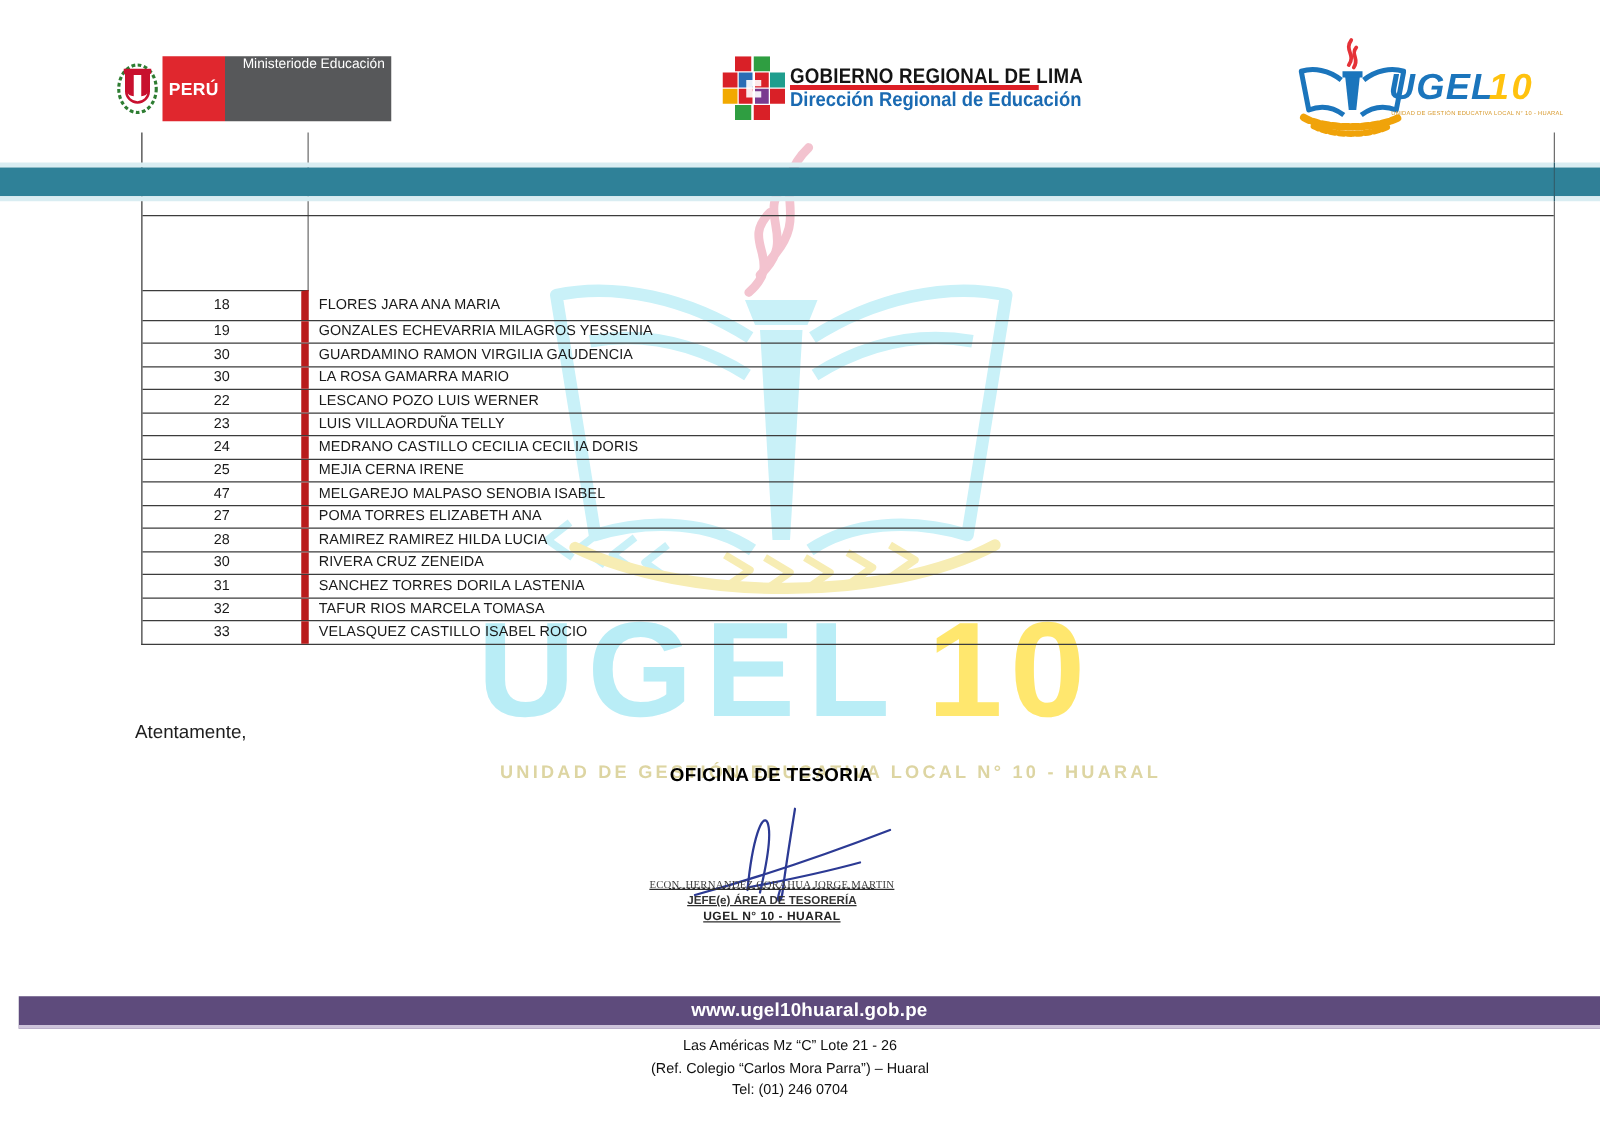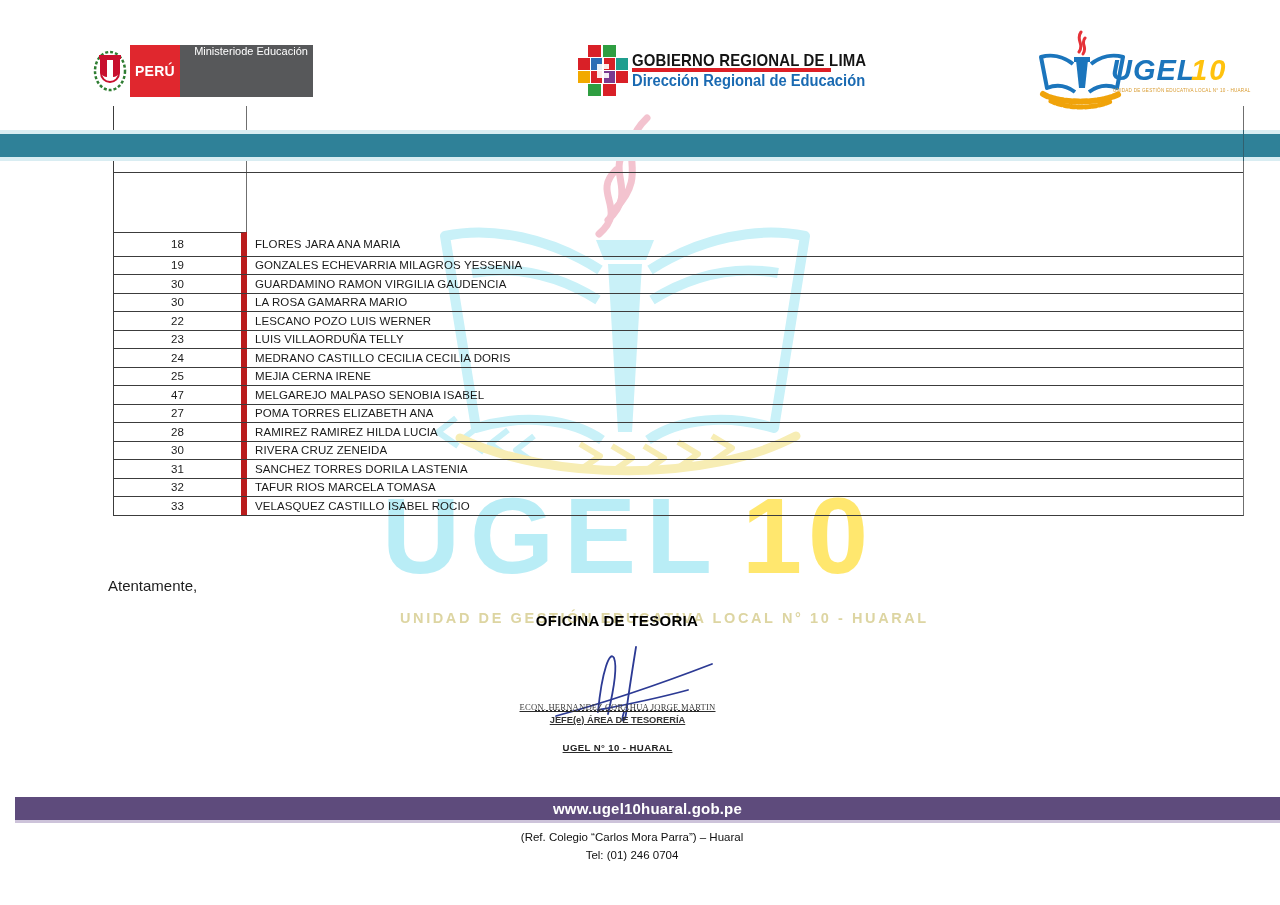--- a/index.html
+++ b/index.html
@@ -62,21 +62,21 @@
   .closing { position:absolute; left:108px; top:577px; font-size:15px; color:#1d1d1d; z-index:3; }
   .office { position:absolute; left:392px; top:612px; width:450px; text-align:center; font-size:15px; font-weight:800;
     color:#000; letter-spacing:.3px; z-index:3; }
 
   
   .sig-svg { position:absolute; left:540px; top:642px; z-index:3; }
   .sig-dots { position:absolute; left:535px; top:710px; width:164px; border-top:2px dotted #2e2e2e; z-index:3; }
   .sig-text { position:absolute; left:505px; top:702px; width:225px; text-align:center; z-index:3; color:#2c2c2c;text-decoration:underline; }
   .sig-l1 { font-size:8.6px; letter-spacing:.2px; color:#3d3d3d; font-family:"Liberation Serif", serif; white-space:nowrap; }
   .sig-l2 { font-size:9.3px; font-weight:700; margin-top:3px; color:#333; }
-  .sig-l3 { font-size:9.6px; font-weight:700; margin-top:17px; color:#222; letter-spacing:.4px; }
+  .sig-l3 { font-size:9.6px; font-weight:700; margin-top:3px; color:#222; letter-spacing:.4px; }
 
   
   .foot-band { position:absolute; left:15px; top:797px; width:1265px; height:26px; background:#5e4b7c;
     border-bottom:3px solid #cdc3da; display:flex; align-items:center; justify-content:center; z-index:6; }
   .foot-band span { color:#ffffff; font-size:15px; font-weight:700; letter-spacing:.2px; }
   .foot-addr { position:absolute; left:0; top:829px; width:1264px; text-align:center; font-size:11.5px;
     line-height:17.5px; color:#101010; z-index:6; }
 </style>
 </head>
 <body>
@@ -263,17 +263,18 @@
   <div class="sig-text">
     <div class="sig-l1">ECON. HERNANDEZ CORAHUA JORGE MARTIN</div>
     <div class="sig-l2">JEFE(e) ÁREA DE TESORERÍA</div>
     <div class="sig-l3">UGEL N° 10 - HUARAL</div>
   </div>
 
   <div class="foot-band">
     <span>www.ugel10huaral.gob.pe</span>
   </div>
   <div class="foot-addr">
+    <div>Las Américas Mz “C” Lote 21 - 26</div>
     <div>(Ref. Colegio “Carlos Mora Parra”) – Huaral</div>
     <div>Tel: (01) 246 0704</div>
   </div>
 
 </div>
 
 </body></html>

